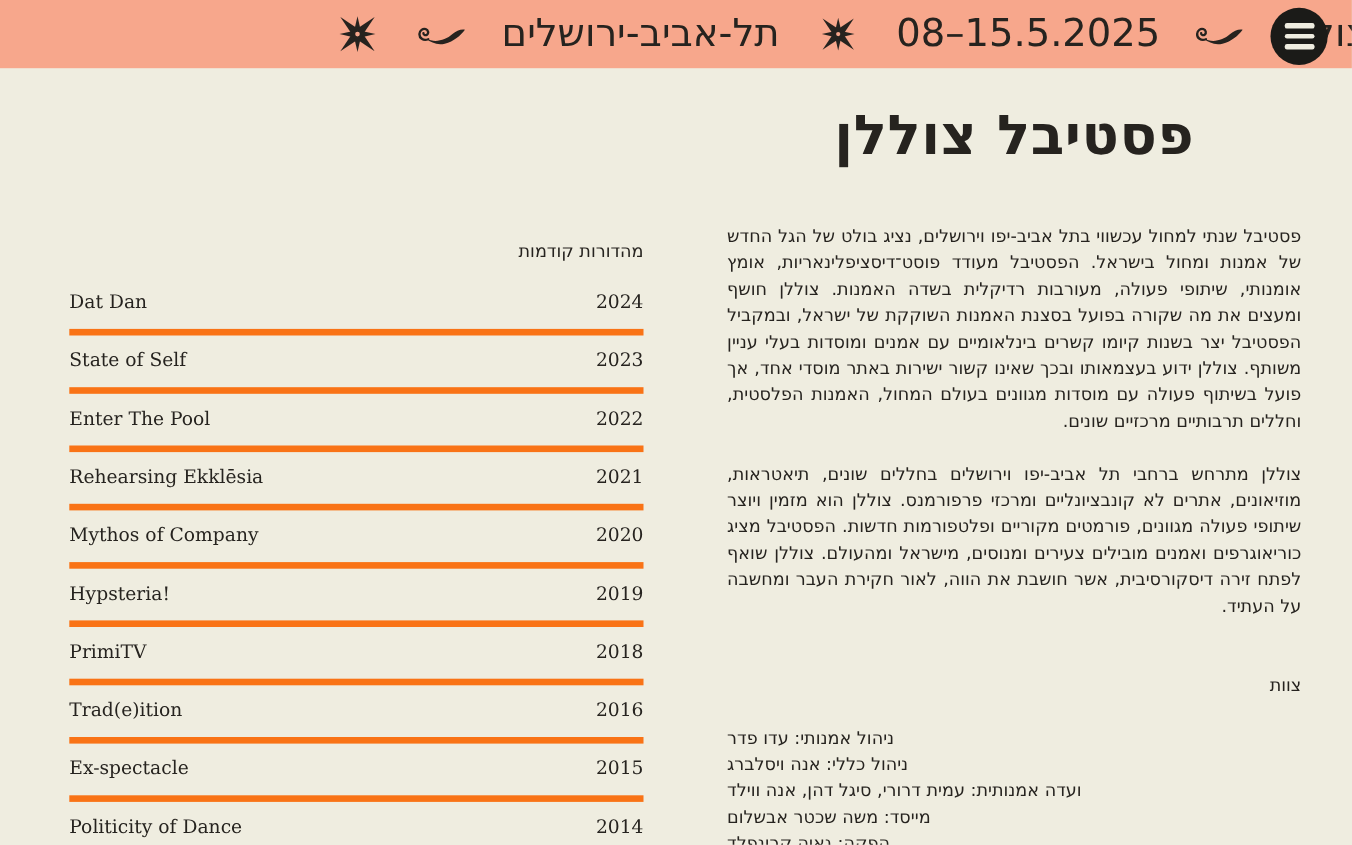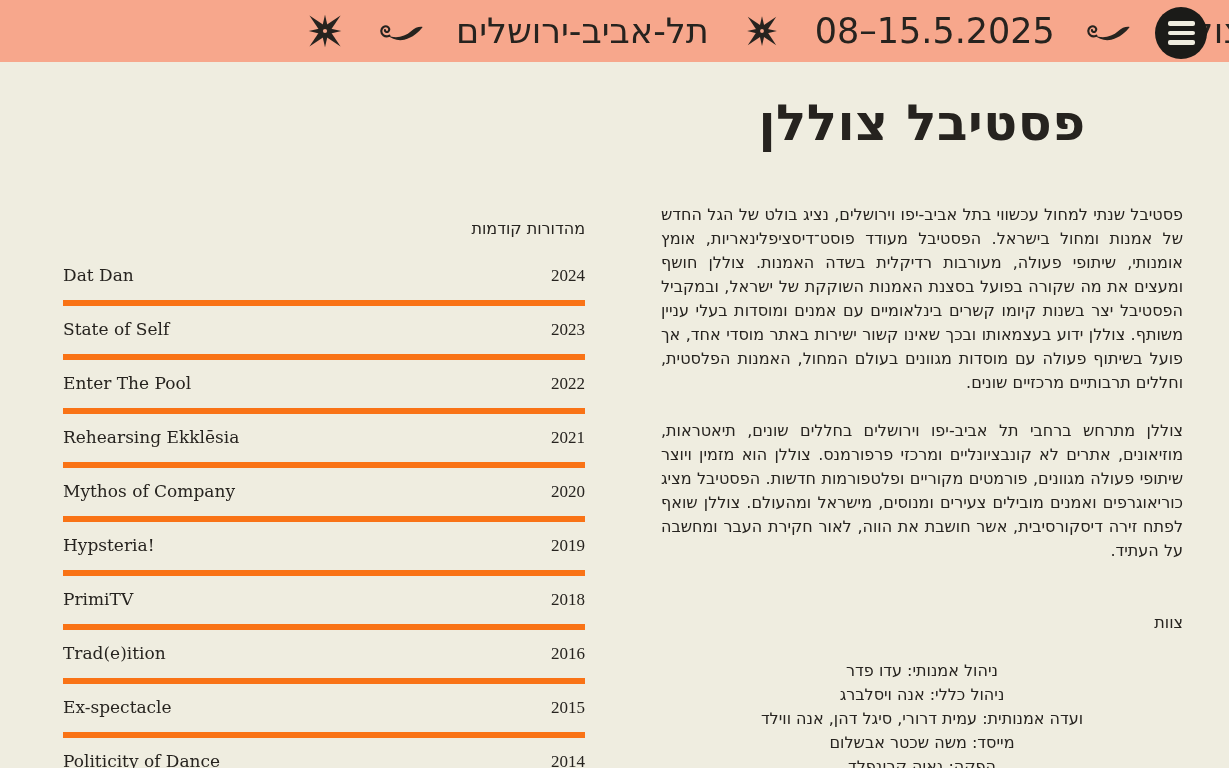--- a/index.html
+++ b/index.html
@@ -60,38 +60,38 @@
   }
   .about p {
     font-size:16px;
     line-height:24px;
     text-align:justify;
     text-align-last:right;
     margin-bottom:24px;
   }
   .team-heading { margin-top:48px; font-size:16px; line-height:24px; }
   .team-list { margin-top:24px; list-style:none; }
-  .team-list li { font-size:16px; line-height:24px; text-align:center; }
+  .team-list li { font-size:16px; line-height:24px; text-align:left; }
   
   .editions-col { width:522px; padding-top:124px; }
   .editions-heading { font-size:16px; text-align:right; margin-bottom:14px; }
   .edition-row {
     direction:ltr;
     display:flex;
     justify-content:space-between;
     align-items:baseline;
     padding:13px 0 14px;
     border-bottom:6px solid #f97316;
     font-family:"DejaVu Serif", serif;
     font-size:17px;
     cursor:pointer;
     gap:37px;
   }
   .edition-row .ed-title { text-align:left; }
-  .edition-row .ed-year { text-align:right;font-family:Liberation Serif, serif; }
+  .edition-row .ed-year { text-align:right; }
 </style>
 </head>
 <body>
 
 <svg width="0" height="0" style="position:absolute">
   <defs>
     <g id="star8">
       <g fill="#26231F">
         <polygon points="24,1 27.6,19 24,25 20.4,19" transform="rotate(45 24 24)"></polygon>
         <polygon points="24,1 27.6,19 24,25 20.4,19" transform="rotate(135 24 24)"></polygon>

